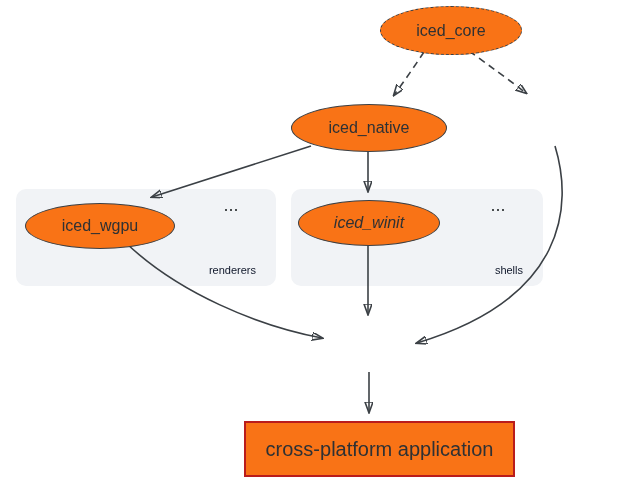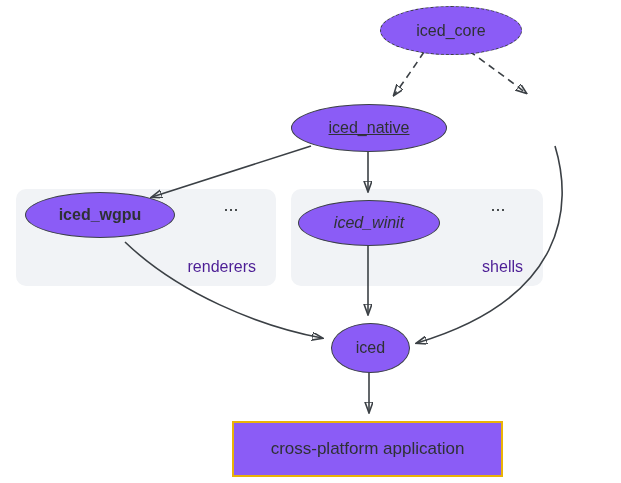--- a/index.html
+++ b/index.html
@@ -26,57 +26,58 @@
   .edges path.dashed { stroke-dasharray: 7 5; }
   .group-box {
     position: absolute;
     background: #f1f3f6;
     border-radius: 10px;
   }
   .group-label {
     position: absolute;
     right: 20px;
     bottom: 10px;
-    font-size: 16px;
-    color: #4c1d95;
+    font-size: 11px;
+    color: #0f172a;
     margin-top: 16px;
   }
   .ellipsis {
     position: absolute;
     top: 6px;
     right: 28px;
     width: 34px;
     text-align: center;
     font-size: 18px;
     color: #2e3134;
   }
   .node {
     position: absolute;
     display: flex;
     align-items: center;
     justify-content: center;
-    background: #8b5cf6;
+    background: #f97316;
     font-size: 16px;
     white-space: nowrap;
     text-align: center;
   }
   .ellipse {
     border: 1.6px solid #3b4045;
     border-radius: 50%;
   }
   .ellipse.dashed { border-style: dashed; }
   .rect-node {
-    border: 2px solid #eab308;
-    font-size: 17px;
+    border: 2px solid #b91c1c;
+    font-size: 20px;
+    margin-left: 12px;
   }
   
   #n-core   { left: 380px; top: 6px;   width: 140px; height: 47px; }
-  #n-native { left: 291px; top: 104px; width: 154px; height: 46px; text-decoration: underline; }
+  #n-native { left: 291px; top: 104px; width: 154px; height: 46px; }
   #n-web    { left: 483px; top: 104px; width: 135px; height: 42px; }
-  #n-wgpu   { left: 25px;  top: 192px; width: 148px; height: 44px; font-weight: bold; }
+  #n-wgpu   { left: 25px;  top: 203px; width: 148px; height: 44px; }
   #n-winit  { left: 298px; top: 200px; width: 140px; height: 44px; font-style: italic; }
   #n-iced   { left: 331px; top: 323px; width: 77px;  height: 48px; }
   #n-app    { left: 232px; top: 421px; width: 267px; height: 52px; }
   #g-renderers { left: 16px;  top: 189px; width: 260px; height: 97px; }
   #g-shells    { left: 291px; top: 189px; width: 252px; height: 97px; }
 </style>
 </head>
 <body>
 
 <div class="canvas">
@@ -111,20 +112,17 @@
   </div>
   <div class="node ellipse" id="n-native">
     <span>iced_native</span>
   </div>
   <div class="node ellipse" id="n-wgpu">
     <span>iced_wgpu</span>
   </div>
   <div class="node ellipse" id="n-winit">
     <span>iced_winit</span>
   </div>
-  <div class="node ellipse" id="n-iced">
-    <span>iced</span>
-  </div>
   <div class="node rect-node" id="n-app">
     <span>cross-platform application</span>
   </div>
 
 </div>
 
 </body></html>

